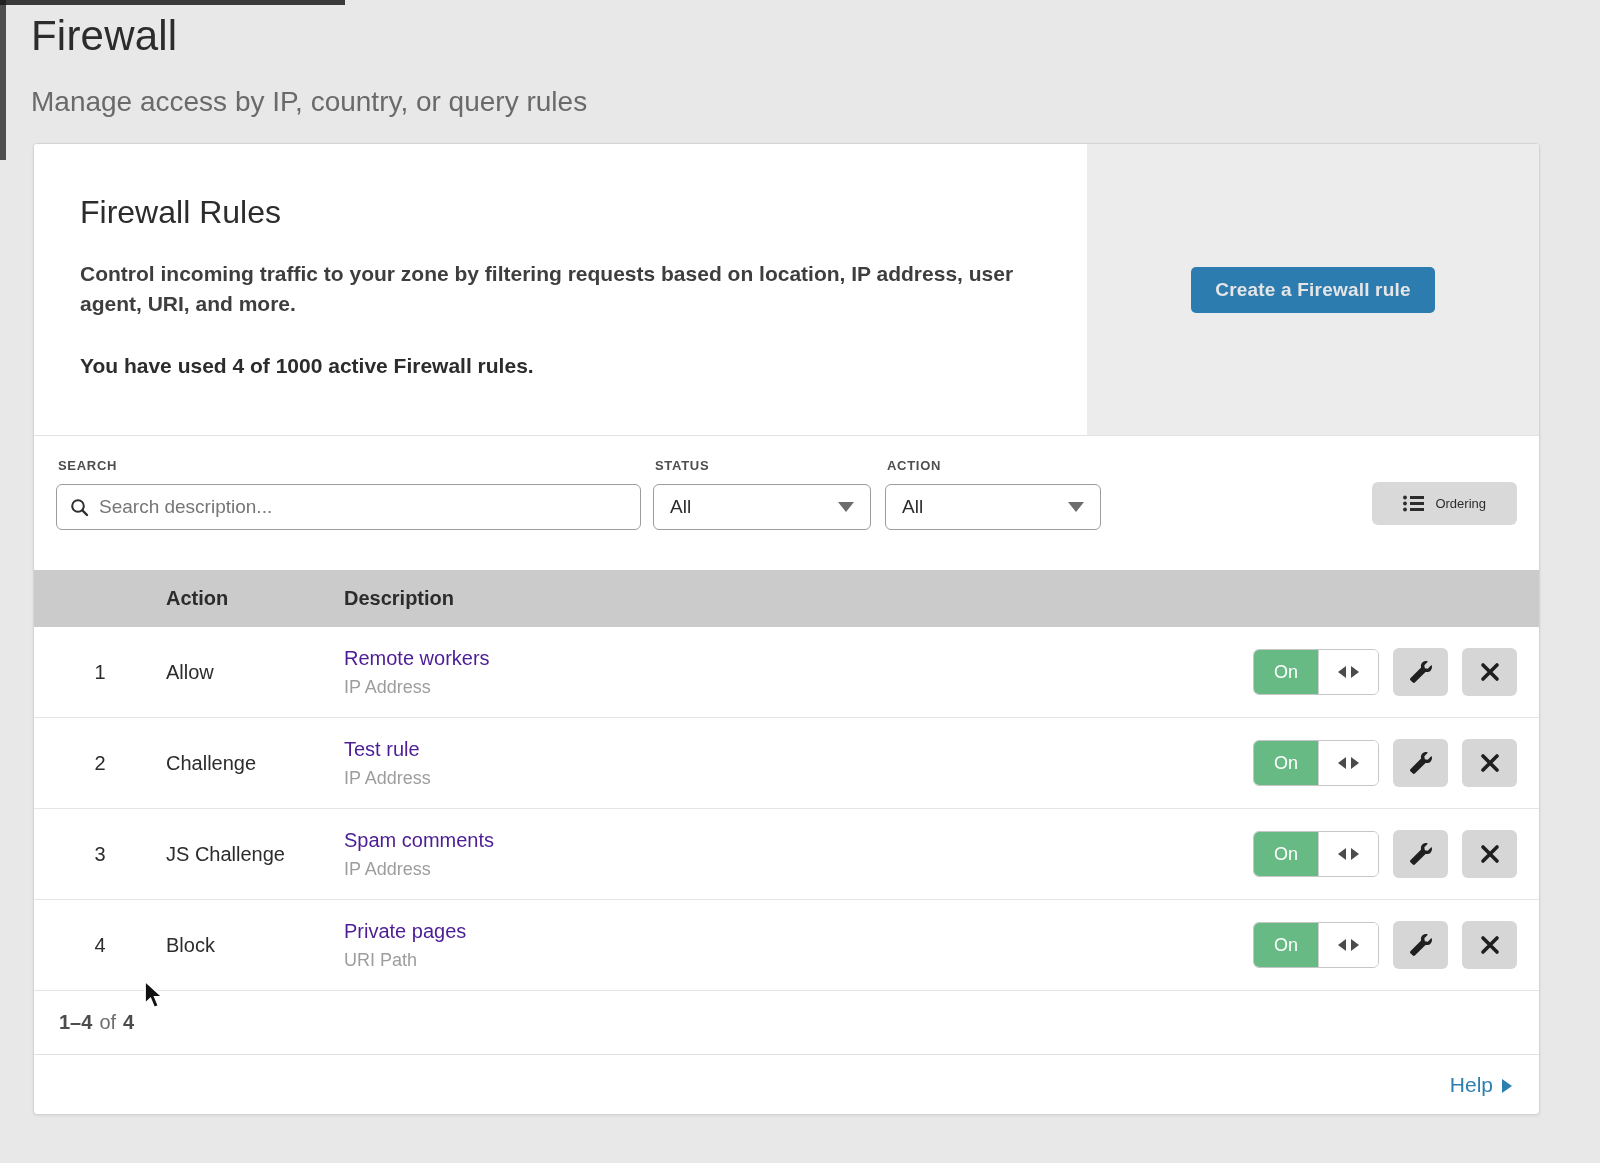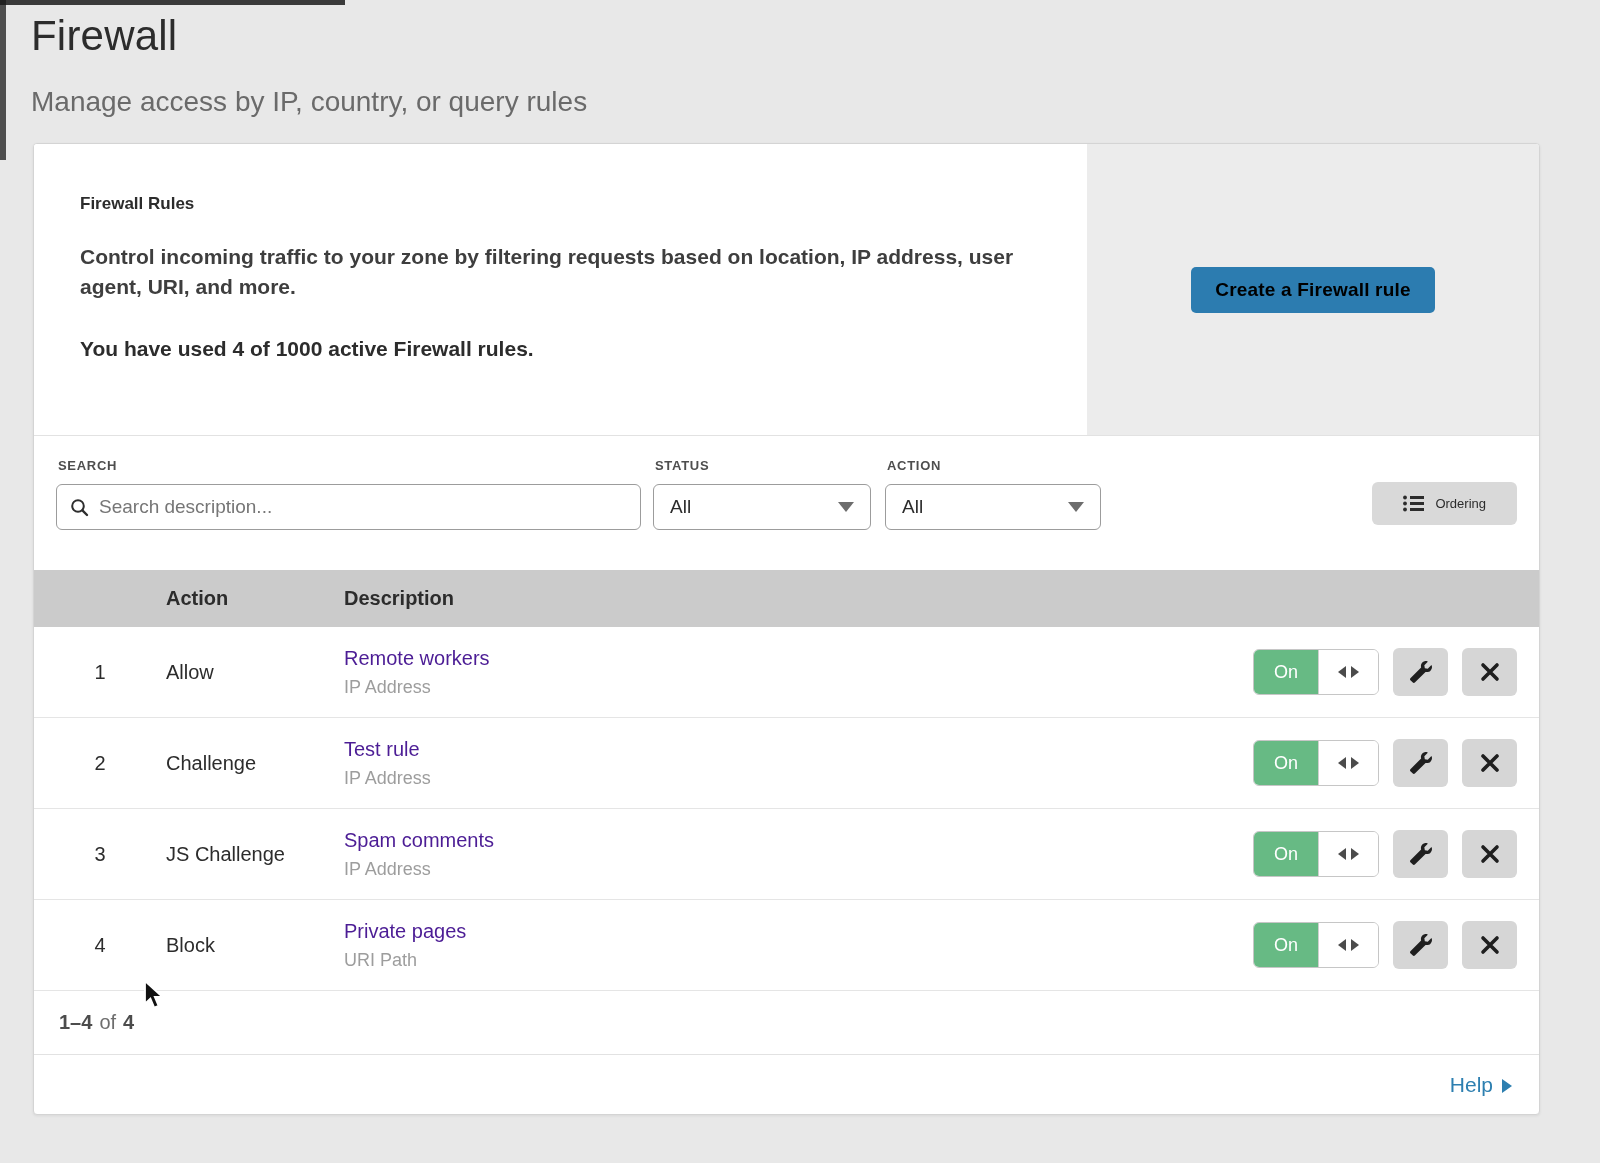--- a/index.html
+++ b/index.html
@@ -25,26 +25,26 @@
     position:absolute; left:33px; top:143px; width:1507px; height:972px;
     background:#fff; border:1px solid #d4d4d4; border-radius:4px;
     box-shadow:0 1px 3px rgba(0,0,0,.07);
     overflow:hidden;
     display:flex; flex-direction:column;
   }
 
   
   .card-header { display:flex; height:291px; flex:none; }
   .card-header-left { flex:1; padding:50px 60px 0 46px; background:#fff; }
-  .rules-heading { font-size:17px; font-weight:700; color:#2c2c2c; margin-bottom:28px; }
+  .rules-heading { font-size:32px; font-weight:400; color:#2c2c2c; margin-bottom:28px; }
   .rules-desc { font-size:21px; color:#3e3e3e; line-height:30px; max-width:960px; margin-bottom:35px; font-weight:700; }
   .rules-usage { font-size:21px; font-weight:700; color:#2c2c2c; }
   .card-header-right { width:452px; background:#ececec; display:flex; align-items:center; justify-content:center; }
   .create-btn {
-    background:#2c7cb0; color:#000000; border:none; border-radius:5px;
+    background:#2c7cb0; color:#e5e5e5; border:none; border-radius:5px;
     font-family:inherit; font-size:19px; font-weight:600;
     padding:12px 24px; cursor:pointer; letter-spacing:.2px;
   }
 
   
   .filters { flex:none; height:135px; border-top:1px solid #e2e2e2; display:flex; padding:20px 22px 0 22px; }
   .filter-label { display:block; font-size:13px; font-weight:700; color:#4e4e4e; letter-spacing:.7px; margin:2px 0 11px 2px; }
   .filter-search { width:585px; }
   .input-wrap { height:46px; border:1px solid #9c9c9c; border-radius:6px; background:#fff; display:flex; align-items:center; padding:8px 13px; }
   .search-input { flex:1; border:none; outline:none; font-family:inherit; font-size:19px; color:#333; margin-left:10px; background:transparent; }

